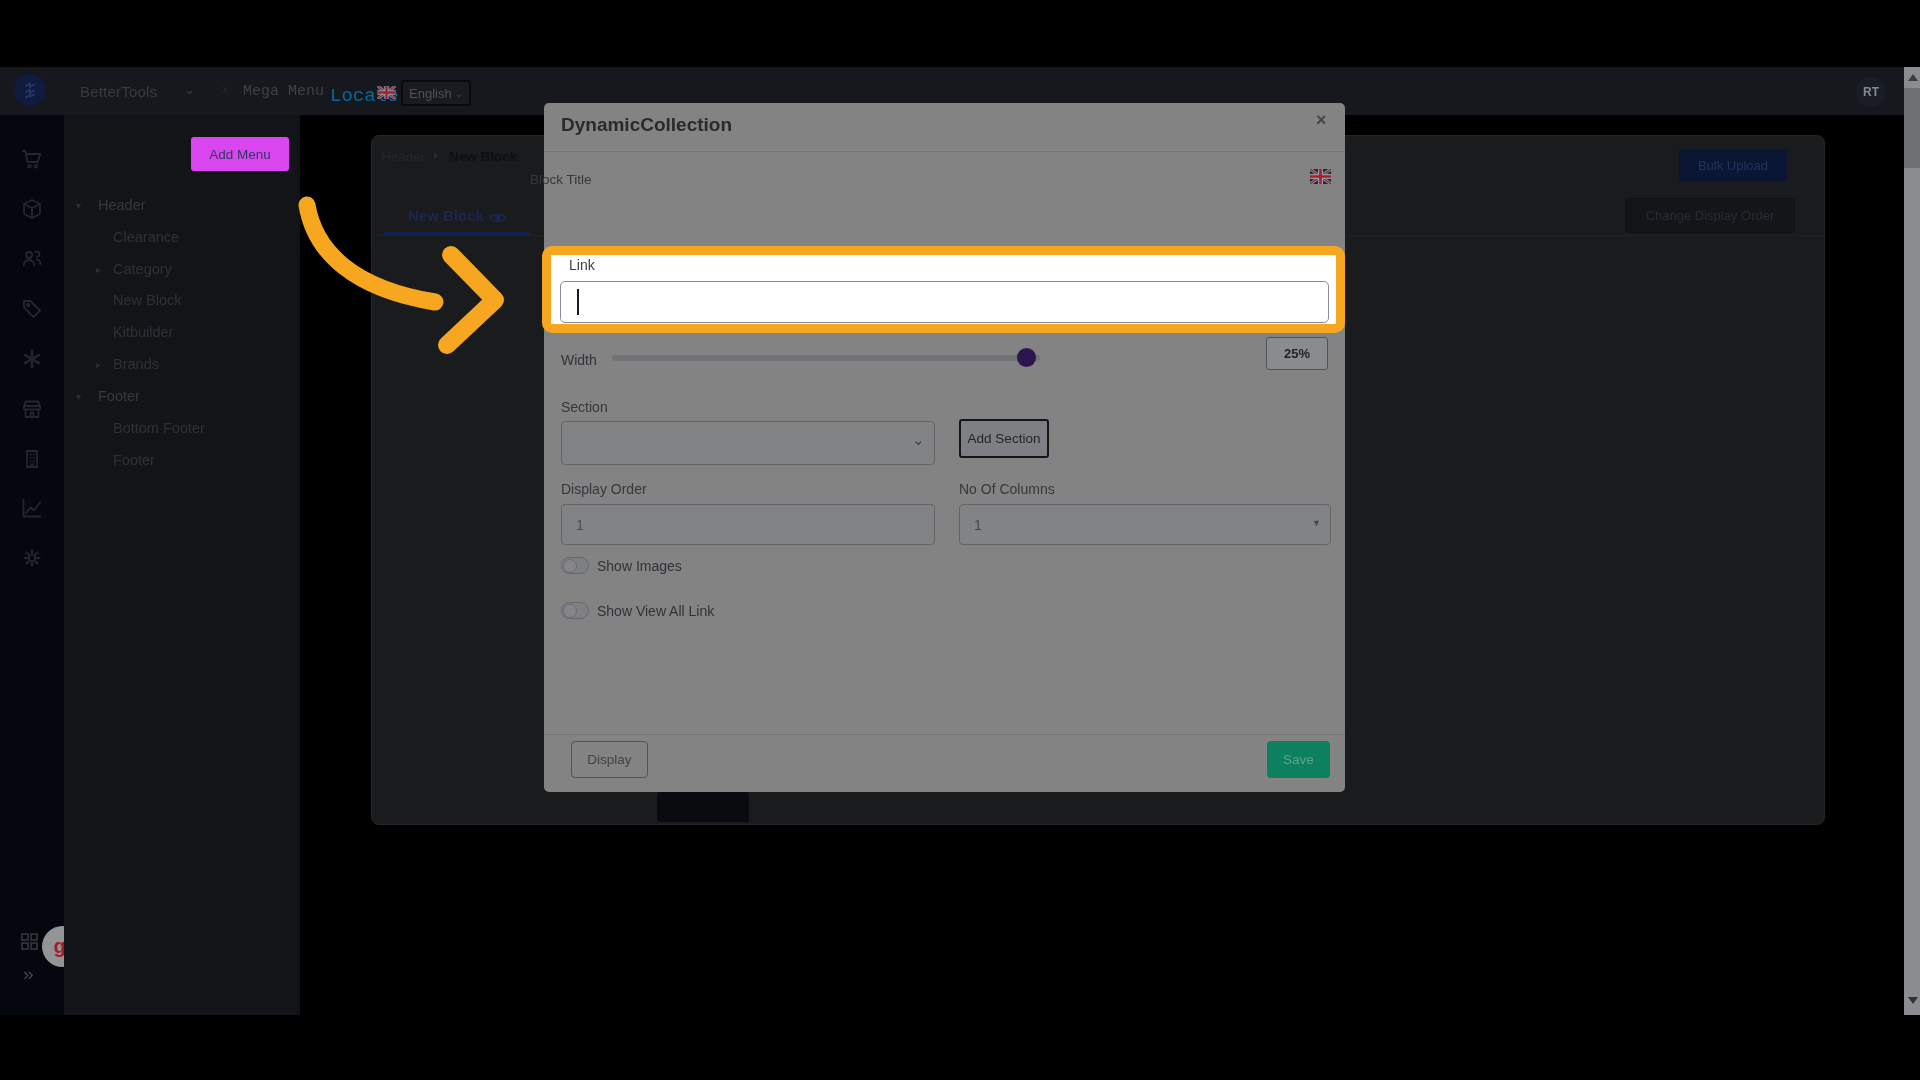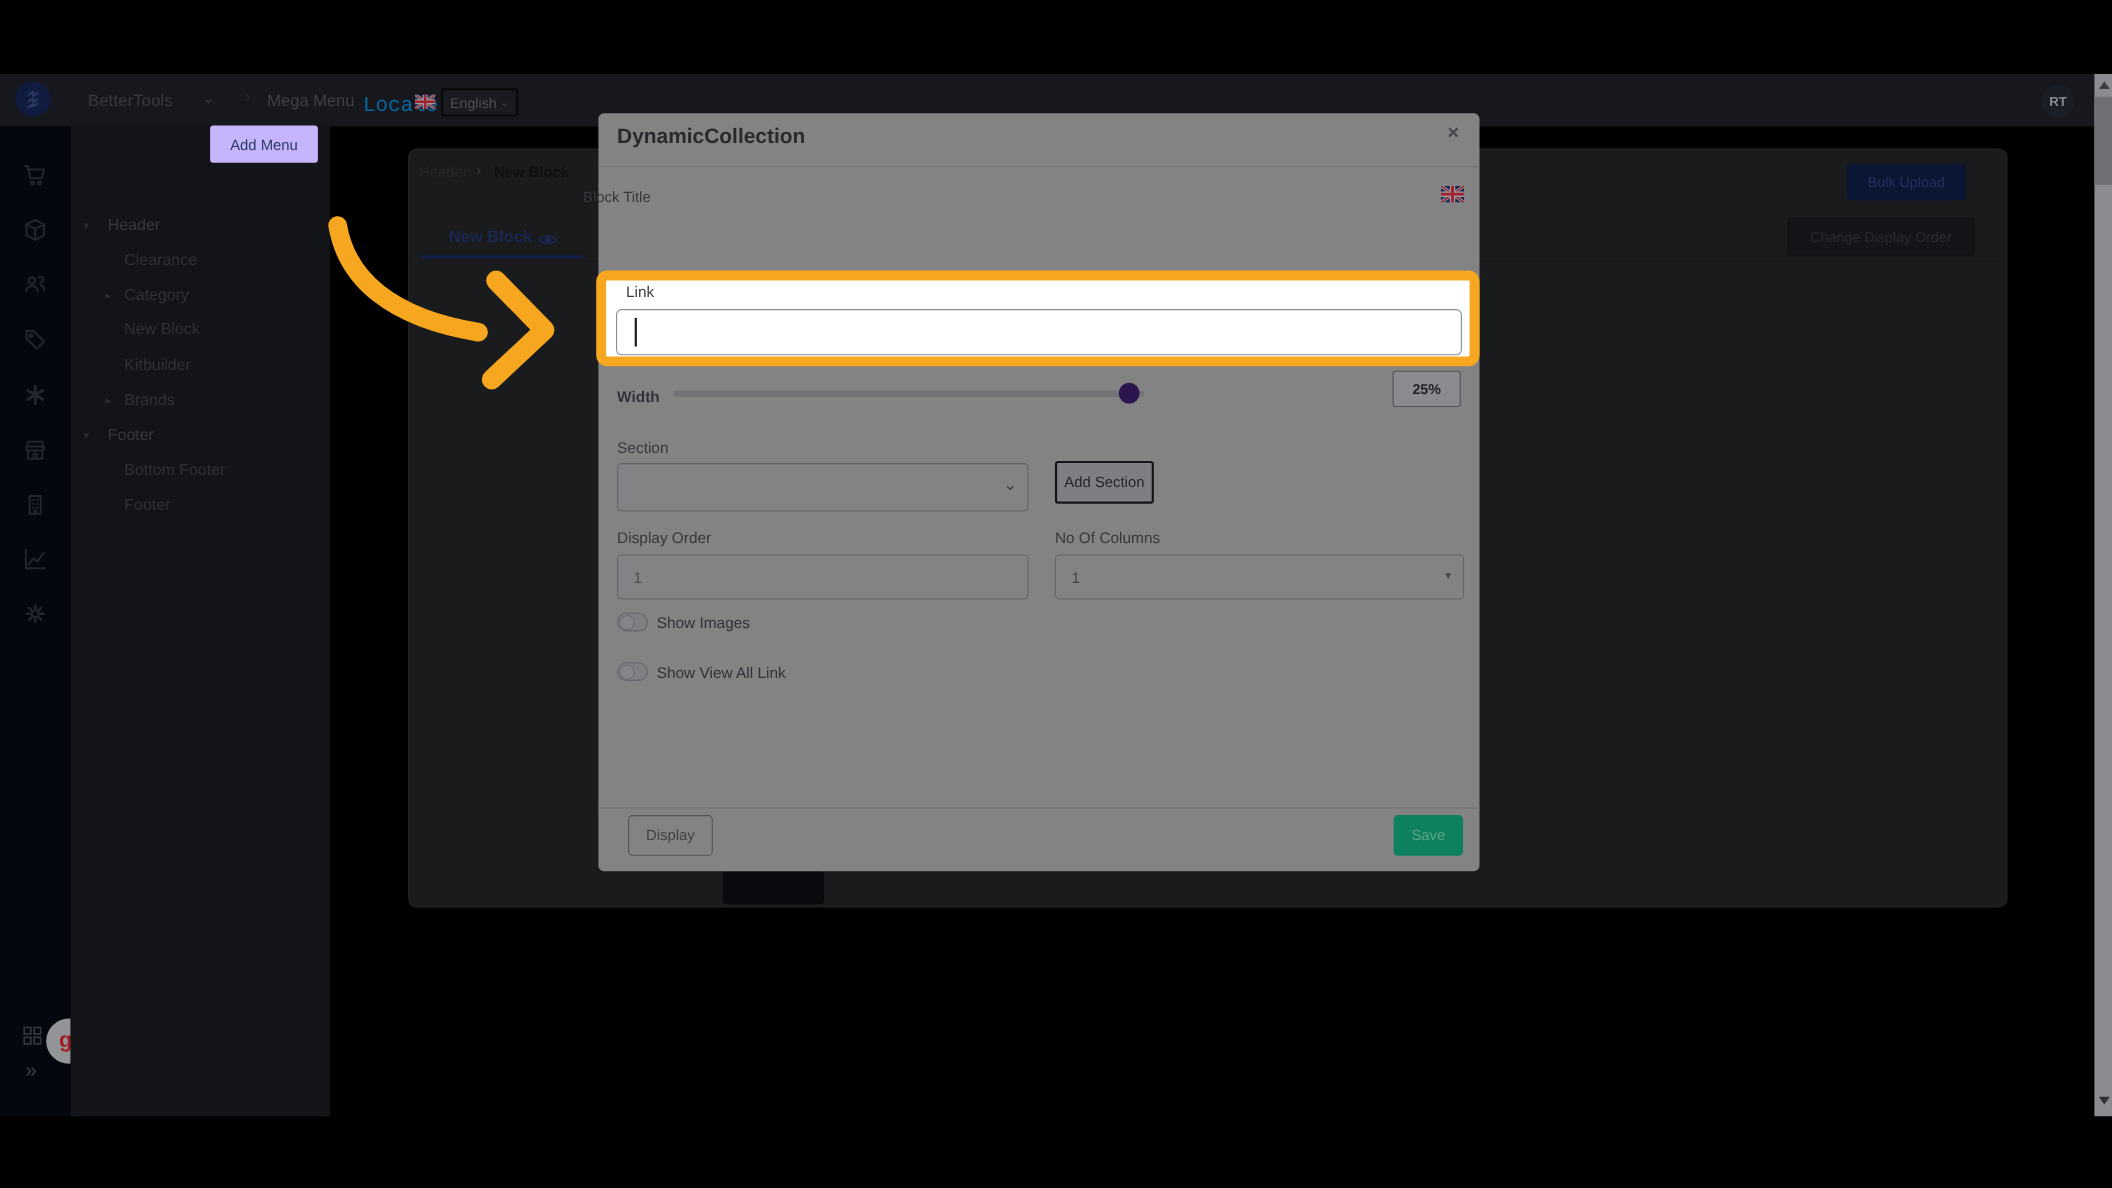--- a/index.html
+++ b/index.html
@@ -9,21 +9,21 @@
   
   #lbox-top{left:0;top:0;width:1920px;height:67px;background:#000;}
   #lbox-bot{left:0;top:1015px;width:1920px;height:65px;background:#000;}
   
   #topbar{left:0;top:67px;width:1920px;height:48px;background:#17181d;}
   #logo{left:14px;top:74px;width:32px;height:32px;border-radius:50%;background:#0f1c3f;
         display:flex;align-items:center;justify-content:center;}
   #brand{left:80px;top:83px;font-size:15px;color:#383a40;letter-spacing:.2px;}
   #brand-chevron{left:184px;top:82px;font-size:13px;color:#3c3e44;}
   #tb-sep{left:222px;top:80px;font-size:16px;color:#27292e;}
-  #page-title{left:243px;top:83px;font-size:15px;color:#3f4147;}
+  #page-title{left:243px;top:83px;font-size:15px;color:#3f4147;font-family:Liberation Mono, monospace;}
   #locale-label{left:330px;top:85px;font-size:19px;color:#0369a1;font-family:Liberation Mono, monospace;}
   #tb-flag{left:377px;top:86px;}
   #locale-select{left:401px;top:80px;width:70px;height:26px;border:2px solid #0a0a0c;border-radius:3px;
                  background:#1a1b20;color:#4d5057;font-size:13px;display:flex;align-items:center;
                  padding:0 6px;justify-content:space-between;}
   #locale-caret{font-size:10px;color:#3f4248;}
   #rt-avatar{left:1856px;top:77px;width:30px;height:30px;border-radius:50%;background:#191e26;
              color:#858a92;font-size:12px;font-weight:700;display:flex;align-items:center;justify-content:center;}
   
   #sb-track{left:1904px;top:67px;width:16px;height:948px;background:#8a8c8f;}
@@ -37,21 +37,21 @@
   .side-ic{left:20px;width:24px;height:24px;}
   .side-ic svg{stroke:#23262d;fill:none;stroke-width:1.8;stroke-linecap:round;stroke-linejoin:round;}
   #grid-ic{left:21px;top:933px;width:17px;height:17px;}
   #g-avatar{left:42px;top:926px;width:41px;height:41px;border-radius:50%;background:#939496;
             display:flex;align-items:center;justify-content:center;color:#a01d24;font-weight:700;font-size:20px;}
   #g-badge{left:79px;top:951px;width:19px;height:19px;border-radius:50%;background:#22262c;
            color:#c3c6cb;font-size:10px;display:flex;align-items:center;justify-content:center;}
   #collapse-chev{left:23px;top:963px;font-size:19px;color:#3f434a;letter-spacing:-2px;}
   
   #tree{left:64px;top:115px;width:236px;height:900px;background:#131418;}
-  #add-menu{left:191px;top:114px;width:98px;height:34px;background:#c4b5fd;border-radius:3px;
+  #add-menu{left:191px;top:137px;width:98px;height:34px;background:#d946ef;border-radius:3px;
             color:#2c3a63;font-size:13.5px;display:flex;align-items:center;justify-content:center;}
   .trow{left:64px;width:236px;height:22px;font-size:14.5px;}
   .trow .arr{position:absolute;font-size:10px;color:#2b2d33;top:4px;}
   .trow .lbl{position:absolute;top:1px;}
   .lvl0 .arr{left:12px;} .lvl0 .lbl{left:34px;color:#36383e;}
   .lvl1 .arr{left:32px;} .lvl1 .lbl{left:49px;color:#2f3137;}
   
   #main-panel{left:371px;top:135px;width:1454px;height:690px;background:#1a1b1d;
               border:1px solid #232427;border-radius:8px;}
   #crumb-parent{left:381px;top:149px;font-size:13.5px;color:#25272b;}
@@ -76,21 +76,21 @@
   #bt-input{left:561px;top:199px;width:770px;height:39px;background:#858586;border:1px solid #5f6267;
             border-radius:4px;padding:0 13px;font-size:14px;color:#5e6167;font-family:inherit;outline:none;}
   #bt-input::placeholder{color:#5e6167;opacity:1;}
   
   #hl-box{left:542px;top:246px;width:803px;height:87px;background:#fff;border:9px solid #f6a71f;border-radius:10px;}
   #hl-link-label{left:569px;top:257px;font-size:14px;color:#3b3f46;}
   #hl-link-input{left:560px;top:281px;width:769px;height:42px;background:#fff;border:1.5px solid #888d96;
                  border-radius:5px;}
   #hl-caret{left:577px;top:289px;width:1.5px;height:26px;background:#1a1a1a;}
   
-  #width-label{left:561px;top:352px;font-size:14px;color:#303339;font-weight:bold;}
+  #width-label{left:561px;top:352px;font-size:14px;color:#303339;}
   #slider-track{left:612px;top:355px;width:428px;height:6px;background:#717376;border-radius:3px;}
   #slider-thumb{left:1017px;top:348px;width:19px;height:19px;border-radius:50%;background:#2d1650;}
   #width-value{left:1266px;top:337px;width:62px;height:33px;background:#8a8b8e;border:1px solid #505357;
                border-radius:3px;color:#1f2125;font-size:13px;font-weight:600;display:flex;align-items:center;justify-content:center;}
   
   #section-label{left:561px;top:399px;font-size:14px;color:#35383d;}
   #section-select{left:561px;top:421px;width:374px;height:44px;background:#828385;border:1px solid #626569;
                   border-radius:4px;}
   #section-caret{left:912px;top:431px;font-size:15px;color:#3a3d42;}
   #add-section{left:959px;top:419px;width:90px;height:39px;background:#7e7f82;border:2px solid #151619;

